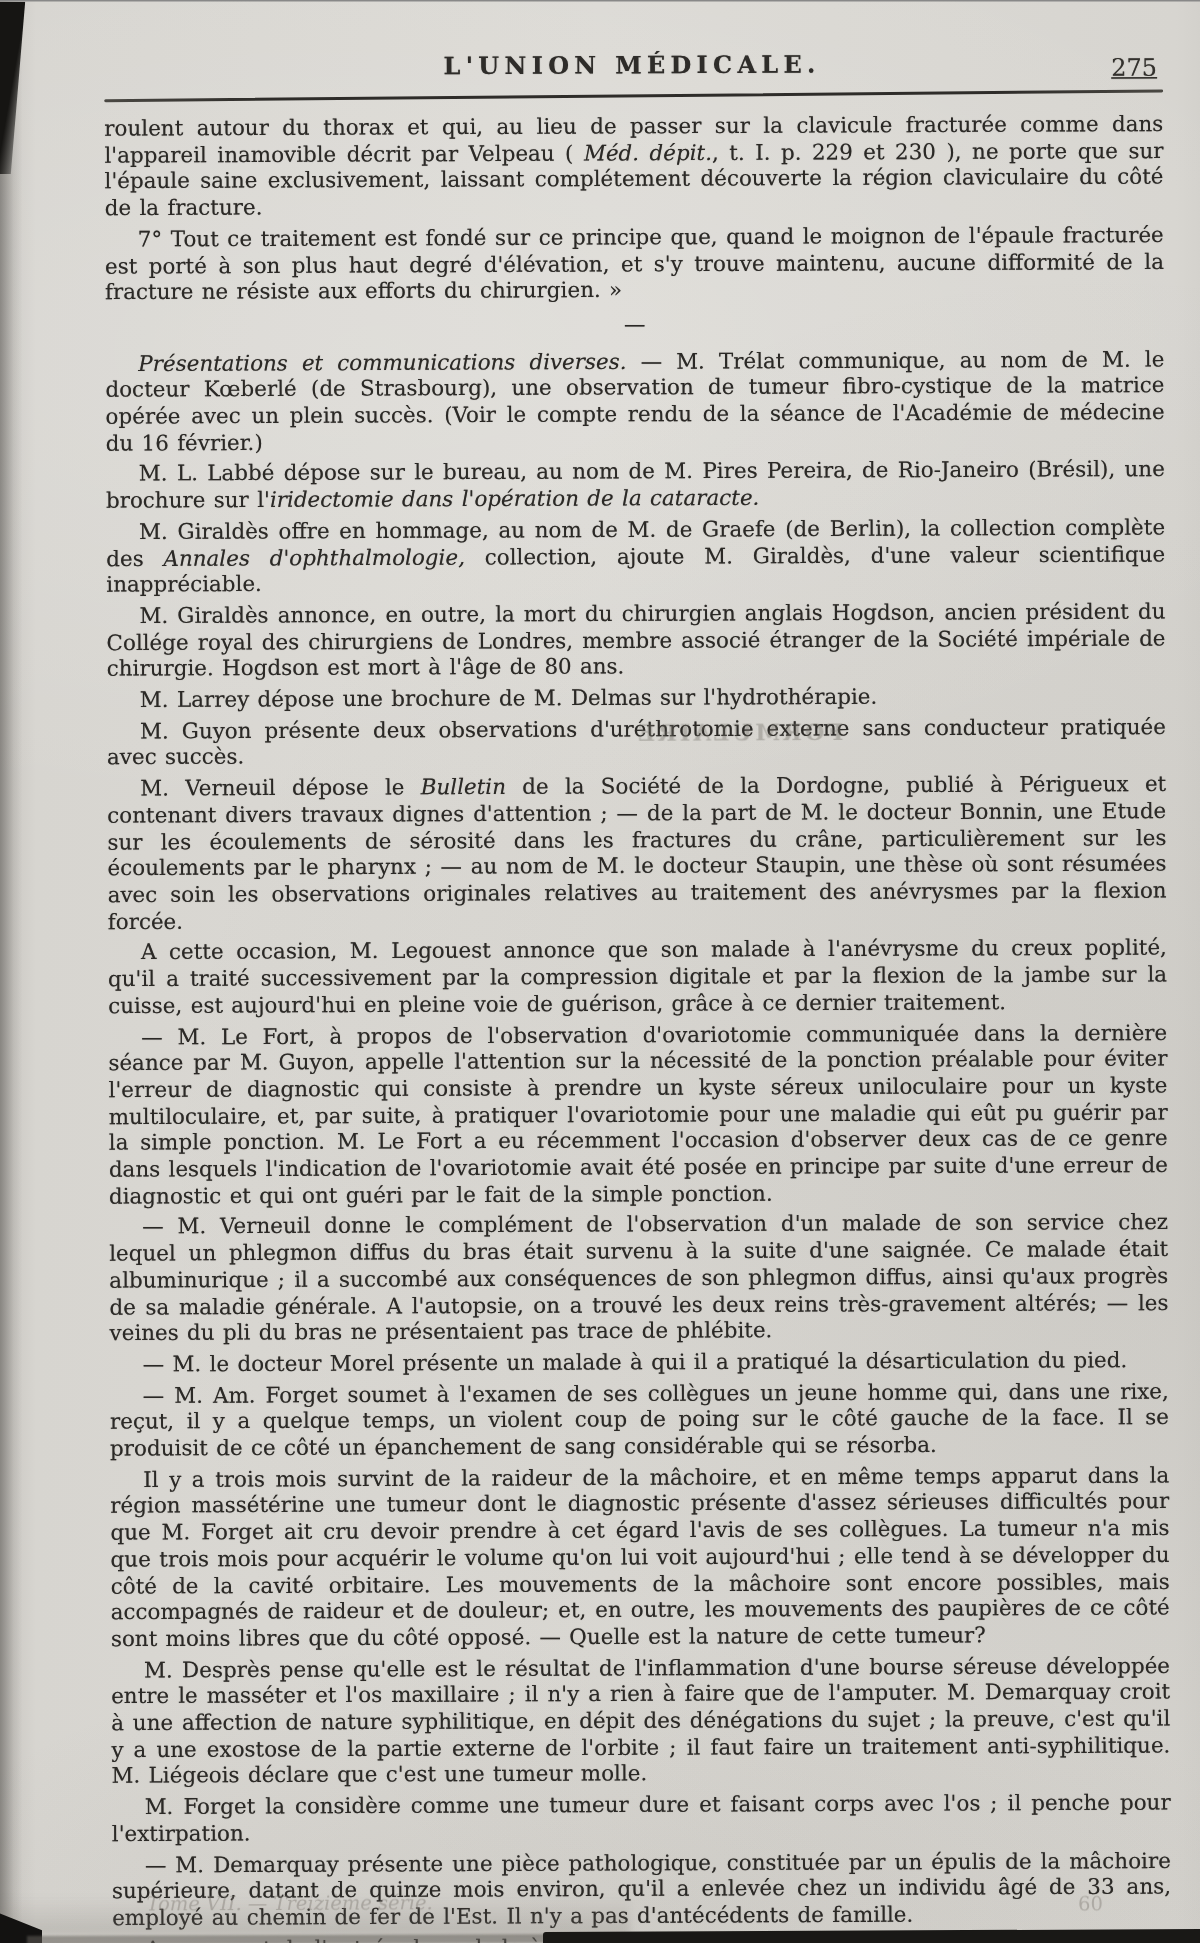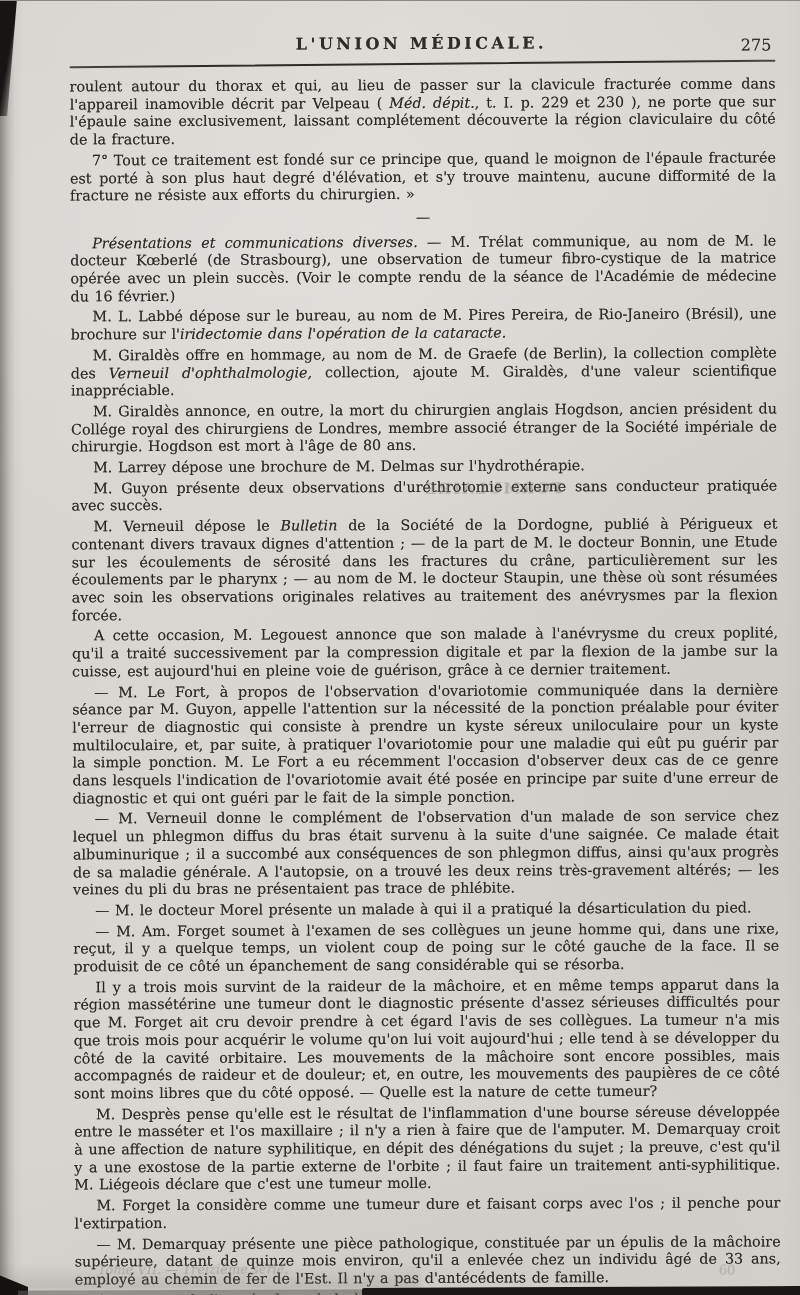--- a/index.html
+++ b/index.html
@@ -17,21 +17,21 @@
     color:#2b2926;
   }
   .rot{position:absolute;inset:0;transform:rotate(-0.25deg);}
   .masthead{position:absolute;top:33px;left:72px;width:704px;text-align:center;}
   .journal-title{
     font-weight:bold;font-size:16px;letter-spacing:3.5px;
     color:#2e2c29;text-shadow:0 0 .6px rgba(46,44,41,.6);
   }
   .page-number{
     position:absolute;top:36px;right:26px;font-size:16px;
-    color:#33312d;text-shadow:0 0 .5px rgba(46,44,41,.5);
+    color:#33312d;text-shadow:0 0 .5px rgba(46,44,41,.5);text-decoration:underline;
   }
   .header-rule{
     position:absolute;top:62px;left:72px;width:706px;height:2px;
     background:linear-gradient(90deg,#4a4843,#2e2c29 15%,#2e2c29 85%,#4a4843);
     border-radius:2px;transform:rotate(-0.28deg);
   }
   .article{
     position:absolute;top:76px;left:72px;width:706px;
     font-size:14.3px;line-height:17.7px;text-align:justify;
     word-spacing:1px;
@@ -91,21 +91,21 @@
     <span class="page-number">275</span>
 
     <div class="header-rule"></div>
 
     <div class="article">
         <p class="para flush"><span>roulent autour du thorax et qui, au lieu de passer sur la clavicule fracturée comme dans l'appareil inamovible décrit par Velpeau ( </span><span class="it">Méd. dépit.</span><span>, t. I. p. 229 et 230 ), ne porte que sur l'épaule saine exclusivement, laissant complétement découverte la région claviculaire du côté de la fracture.</span></p>
         <p class="para "><span>7° Tout ce traitement est fondé sur ce principe que, quand le moignon de l'épaule fracturée est porté à son plus haut degré d'élévation, et s'y trouve maintenu, aucune difformité de la fracture ne résiste aux efforts du chirurgien. »</span></p>
         <p class="para separator"><span>—</span></p>
         <p class="para "><span class="it">Présentations et communications diverses.</span><span> — M. Trélat communique, au nom de M. le docteur Kœberlé (de Strasbourg), une observation de tumeur fibro-cystique de la matrice opérée avec un plein succès. (Voir le compte rendu de la séance de l'Académie de médecine du 16 février.)</span></p>
         <p class="para "><span>M. L. Labbé dépose sur le bureau, au nom de M. Pires Pereira, de Rio-Janeiro (Brésil), une brochure sur l'</span><span class="it">iridectomie dans l'opération de la cataracte.</span></p>
-        <p class="para "><span>M. Giraldès offre en hommage, au nom de M. de Graefe (de Berlin), la collection complète des </span><span class="it">Verneuil d'ophthalmologie,</span><span> collection, ajoute M. Giraldès, d'une valeur scientifique inappréciable.</span></p>
+        <p class="para "><span>M. Giraldès offre en hommage, au nom de M. de Graefe (de Berlin), la collection complète des </span><span class="it">Annales d'ophthalmologie,</span><span> collection, ajoute M. Giraldès, d'une valeur scientifique inappréciable.</span></p>
         <p class="para "><span>M. Giraldès annonce, en outre, la mort du chirurgien anglais Hogdson, ancien président du Collége royal des chirurgiens de Londres, membre associé étranger de la Société impériale de chirurgie. Hogdson est mort à l'âge de 80 ans.</span></p>
         <p class="para "><span>M. Larrey dépose une brochure de M. Delmas sur l'hydrothérapie.</span></p>
         <p class="para "><span>M. Guyon présente deux observations d'uréthrotomie externe sans conducteur pratiquée avec succès.</span></p>
         <p class="para "><span>M. Verneuil dépose le </span><span class="it">Bulletin</span><span> de la Société de la Dordogne, publié à Périgueux et contenant divers travaux dignes d'attention ; — de la part de M. le docteur Bonnin, une Etude sur les écoulements de sérosité dans les fractures du crâne, particulièrement sur les écoulements par le pharynx ; — au nom de M. le docteur Staupin, une thèse où sont résumées avec soin les observations originales relatives au traitement des anévrysmes par la flexion forcée.</span></p>
         <p class="para "><span>A cette occasion, M. Legouest annonce que son malade à l'anévrysme du creux poplité, qu'il a traité successivement par la compression digitale et par la flexion de la jambe sur la cuisse, est aujourd'hui en pleine voie de guérison, grâce à ce dernier traitement.</span></p>
         <p class="para "><span>— M. Le Fort, à propos de l'observation d'ovariotomie communiquée dans la dernière séance par M. Guyon, appelle l'attention sur la nécessité de la ponction préalable pour éviter l'erreur de diagnostic qui consiste à prendre un kyste séreux uniloculaire pour un kyste multiloculaire, et, par suite, à pratiquer l'ovariotomie pour une maladie qui eût pu guérir par la simple ponction. M. Le Fort a eu récemment l'occasion d'observer deux cas de ce genre dans lesquels l'indication de l'ovariotomie avait été posée en principe par suite d'une erreur de diagnostic et qui ont guéri par le fait de la simple ponction.</span></p>
         <p class="para "><span>— M. Verneuil donne le complément de l'observation d'un malade de son service chez lequel un phlegmon diffus du bras était survenu à la suite d'une saignée. Ce malade était albuminurique ; il a succombé aux conséquences de son phlegmon diffus, ainsi qu'aux progrès de sa maladie générale. A l'autopsie, on a trouvé les deux reins très-gravement altérés; — les veines du pli du bras ne présentaient pas trace de phlébite.</span></p>
         <p class="para "><span>— M. le docteur Morel présente un malade à qui il a pratiqué la désarticulation du pied.</span></p>
         <p class="para "><span>— M. Am. Forget soumet à l'examen de ses collègues un jeune homme qui, dans une rixe, reçut, il y a quelque temps, un violent coup de poing sur le côté gauche de la face. Il se produisit de ce côté un épanchement de sang considérable qui se résorba.</span></p>
         <p class="para "><span>Il y a trois mois survint de la raideur de la mâchoire, et en même temps apparut dans la région massétérine une tumeur dont le diagnostic présente d'assez sérieuses difficultés pour que M. Forget ait cru devoir prendre à cet égard l'avis de ses collègues. La tumeur n'a mis que trois mois pour acquérir le volume qu'on lui voit aujourd'hui ; elle tend à se développer du côté de la cavité orbitaire. Les mouvements de la mâchoire sont encore possibles, mais accompagnés de raideur et de douleur; et, en outre, les mouvements des paupières de ce côté sont moins libres que du côté opposé. — Quelle est la nature de cette tumeur?</span></p>

